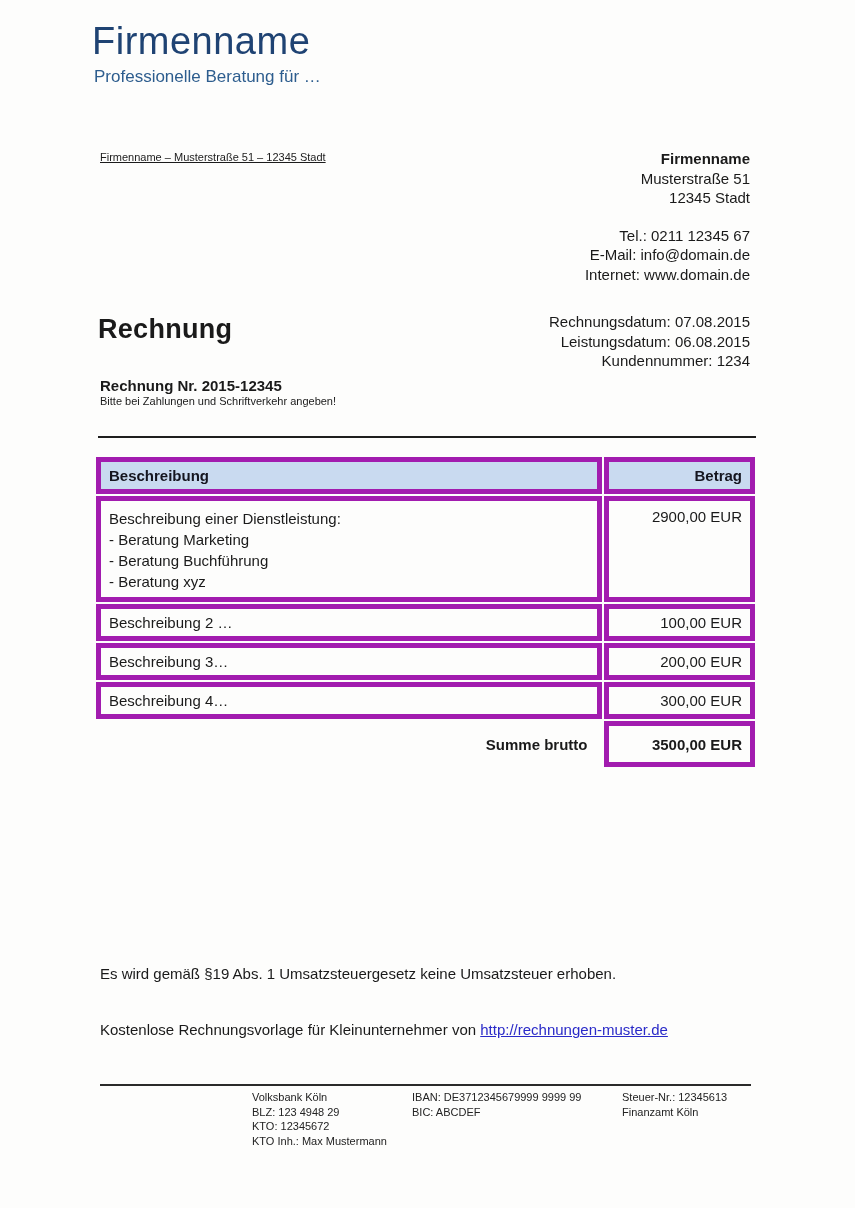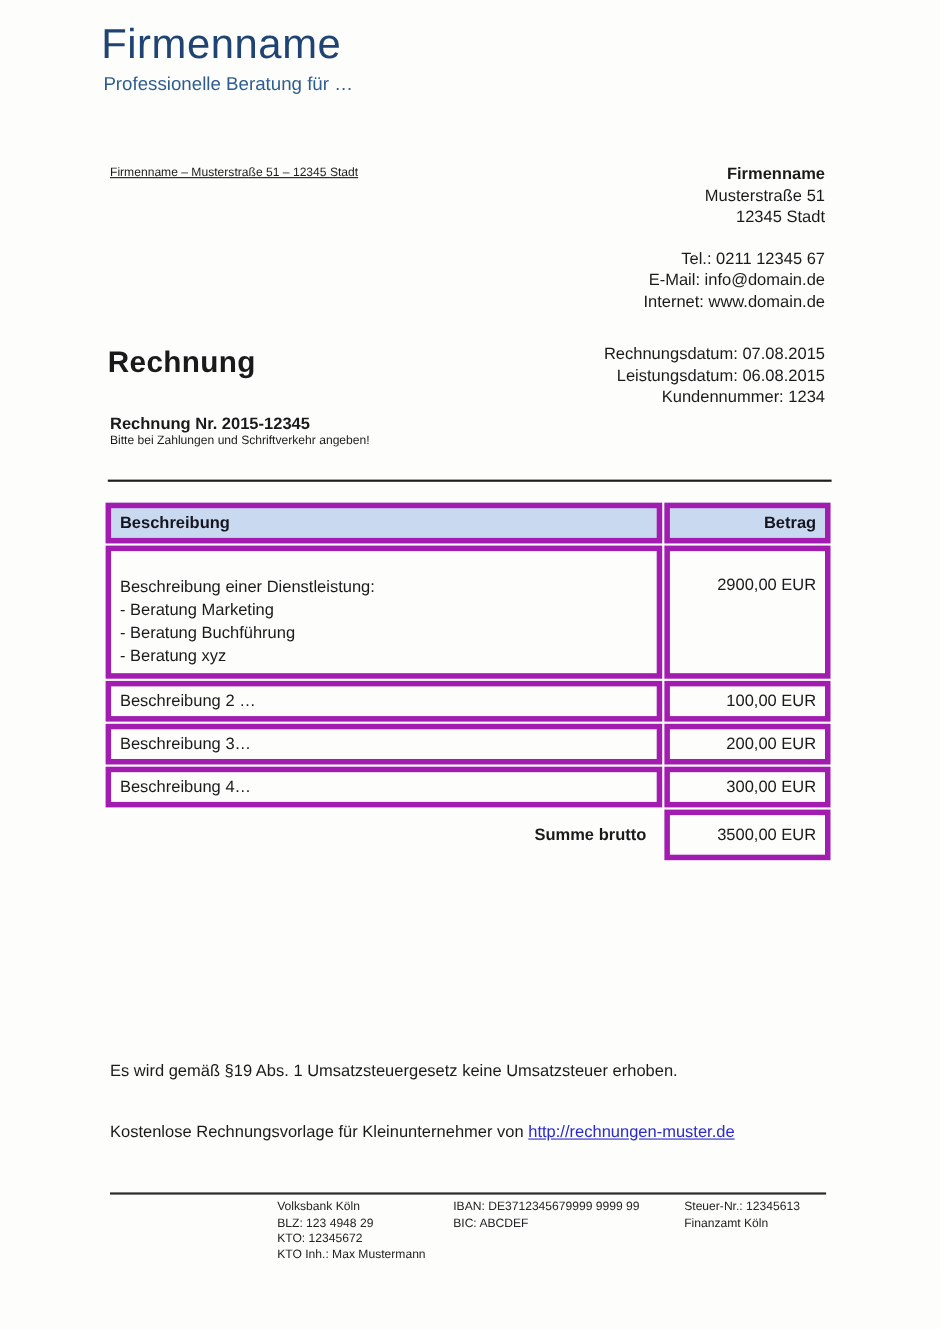--- a/index.html
+++ b/index.html
@@ -78,28 +78,28 @@
     border: 5px solid #a21caf;
     padding: 5px 8px;
     vertical-align: middle;
   }
   .items-table th {
     background: var(--thead-bg, #c9daf0);
     height: 31px; font-weight: 700; color: #15151f;
   }
   .th-desc { text-align: left; }
   .th-amount, .cell-amount { text-align: right; }
-  .row-multi td { height: 96px; vertical-align: top; padding-top: 22px; }
+  .row-multi td { height: 96px; vertical-align: top; padding-top: 7px; }
   .row-multi .cell-desc div { line-height: 21px; }
   .row-single td { height: 34px; }
   .total-row .total-label {
     border: none; background: transparent;
     text-align: right; font-weight: 700; padding-right: 14px;
   }
-  .total-row .cell-amount { font-weight: 400; height: 46px; }
+  .total-row .cell-amount { font-weight: 700; height: 46px; }
 
   
   .notes {
     position: absolute; left: 100px; top: 963px;
     font-size: 15px; line-height: 21px;
   }
   .source-line {
     position: absolute; left: 100px; top: 1021px;
     font-size: 15px;
   }

